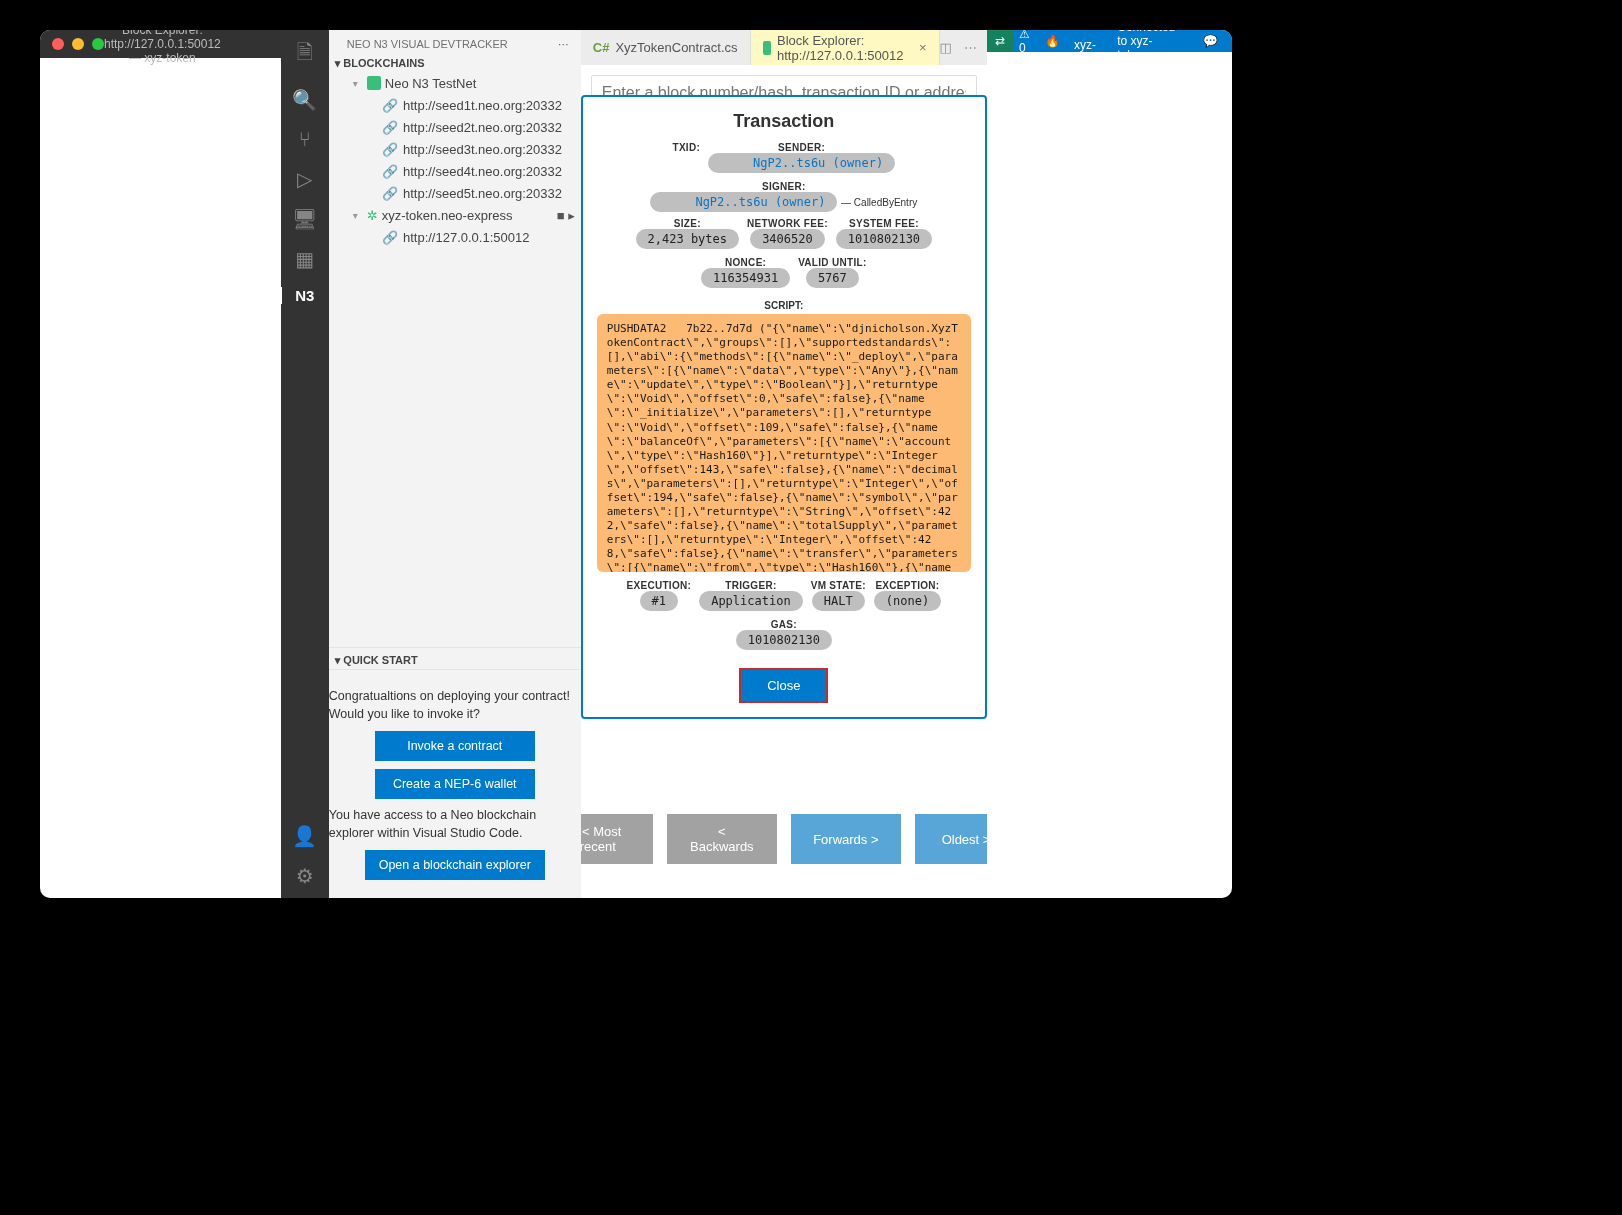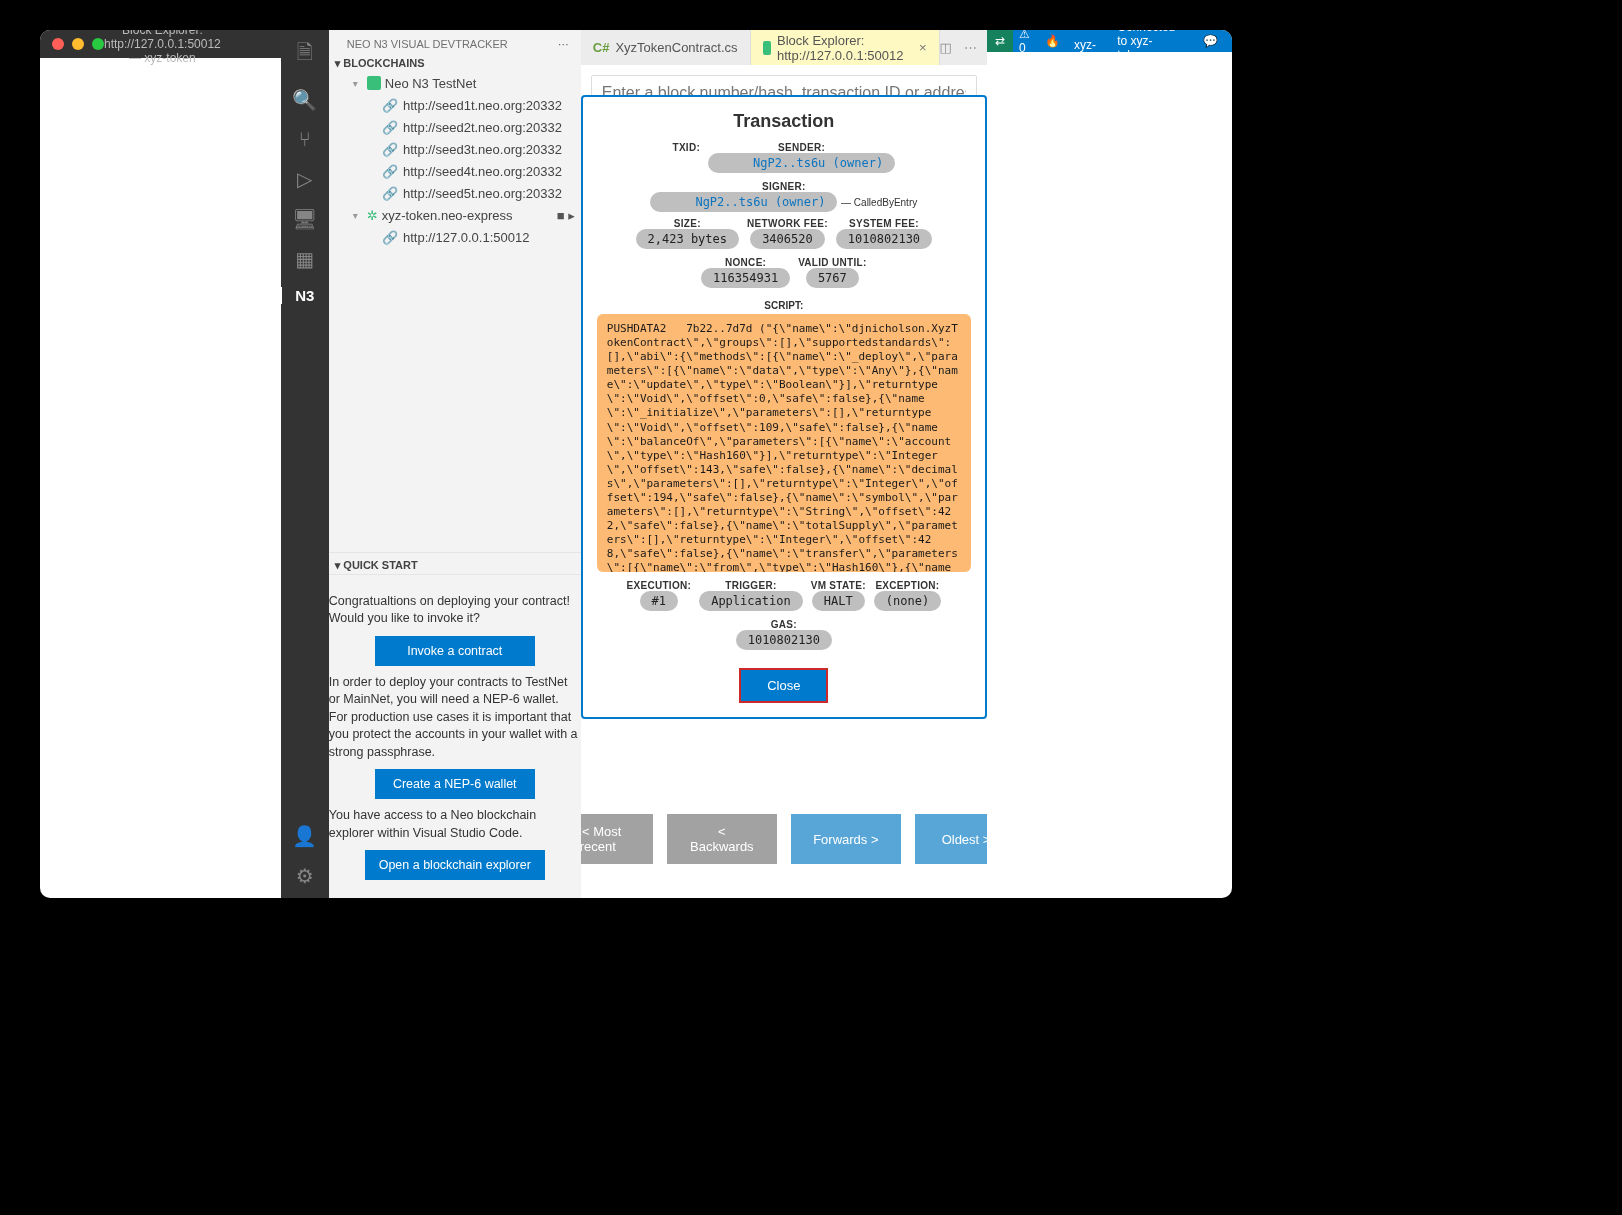--- a/index.html
+++ b/index.html
@@ -136,21 +136,20 @@
       </div>
 
       <div style="flex:1"></div>
 
       <div class="section-label" style="border-top:1px solid #e5e5e5;padding-top:6px;">
         <span class="tw">▾</span> <span>QUICK START</span>
       </div>
       <div class="quick">
         <p>Congratualtions on deploying your contract! Would you like to invoke it?</p>
         <button class="btn">Invoke a contract</button>
-        <p>In order to deploy your contracts to TestNet or MainNet, you will need a NEP-6 wallet. For production use cases it is important that you protect the accounts in your wallet with a strong passphrase.</p>
         <button class="btn">Create a NEP-6 wallet</button>
         <p>You have access to a Neo blockchain explorer within Visual Studio Code.</p>
         <button class="btn">Open a blockchain explorer</button>
       </div>
     </div>
 
     <div class="editor">
       <div class="tabs">
         <div class="tab">
           <span style="color:#6b9e3e;font-weight:700">C#</span>

